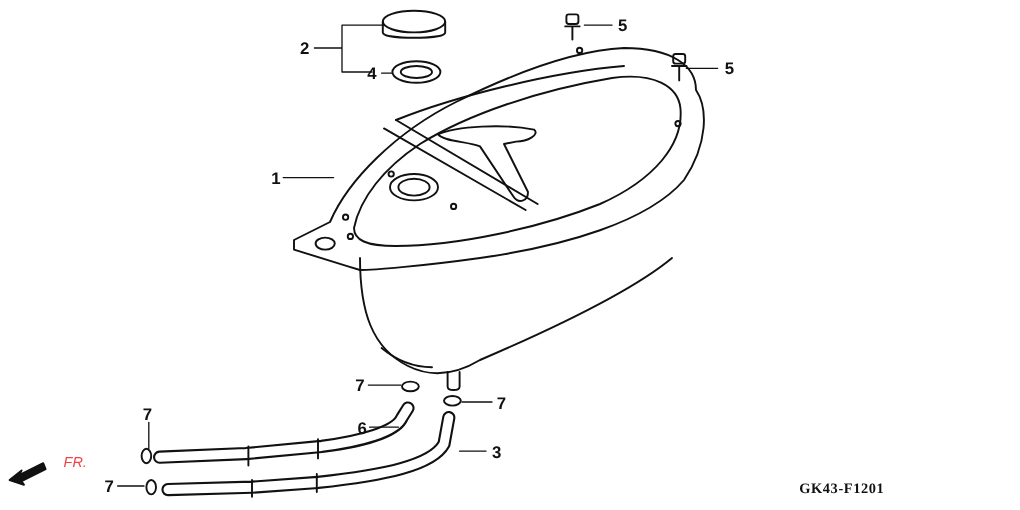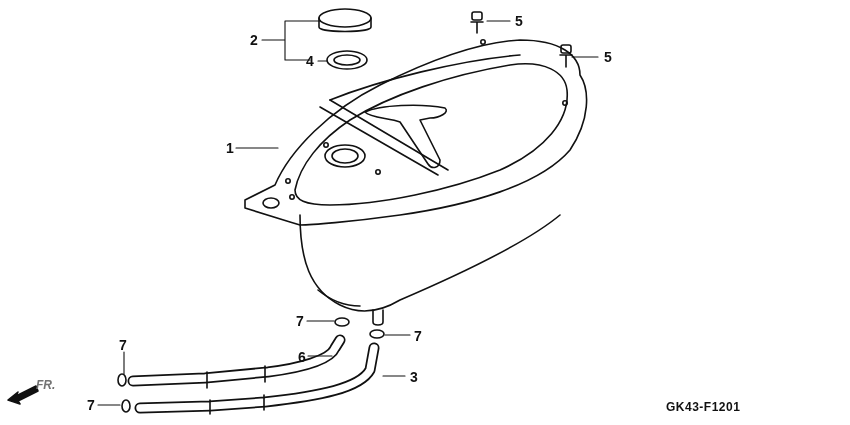--- a/index.html
+++ b/index.html
@@ -1,20 +1,20 @@
 <!DOCTYPE html>
 <html><head>
 <meta charset="utf-8">
 <style>
   html, body { margin:0; padding:0; background:#ffffff; }
   body { width:850px; height:425px; position:relative; overflow:hidden; font-family:"Liberation Sans", sans-serif; }
   #diagram { position:absolute; left:0; top:0; width:850px; height:425px; }
   .callout { position:absolute; font-family:"Liberation Sans", sans-serif; font-weight:bold; font-size:14px; color:#111; line-height:14px; }
-  .code { position:absolute; font-family:Liberation Sans, sans-serif; font-weight:bold; font-size:12px; color:#111; letter-spacing:0.5px; }
-  .fr { position:absolute; font-family:"Liberation Sans", sans-serif; font-weight:bold; font-size:12px; color:#737373; font-style:italic; }
+  .code { position:absolute; font-family:Liberation Serif, serif; font-weight:bold; font-size:12px; color:#111; letter-spacing:0.5px; }
+  .fr { position:absolute; font-family:"Liberation Sans", sans-serif; font-weight:normal; font-size:12px; color:#ef4444; font-style:italic;margin-left:17px; }
 </style>
 </head>
 <body>
 
 <svg id="diagram" viewBox="0 0 850 425" xmlns="http://www.w3.org/2000/svg">
   <g fill="none" stroke="#111" stroke-width="1.6" stroke-linejoin="round" stroke-linecap="round">
 
     <g>
       <path d="M300,215 C300,260 310,290 340,305 C360,315 380,312 400,300 C470,270 530,240 560,215"></path>
       <path d="M318,290 C330,300 345,306 360,306"></path>

